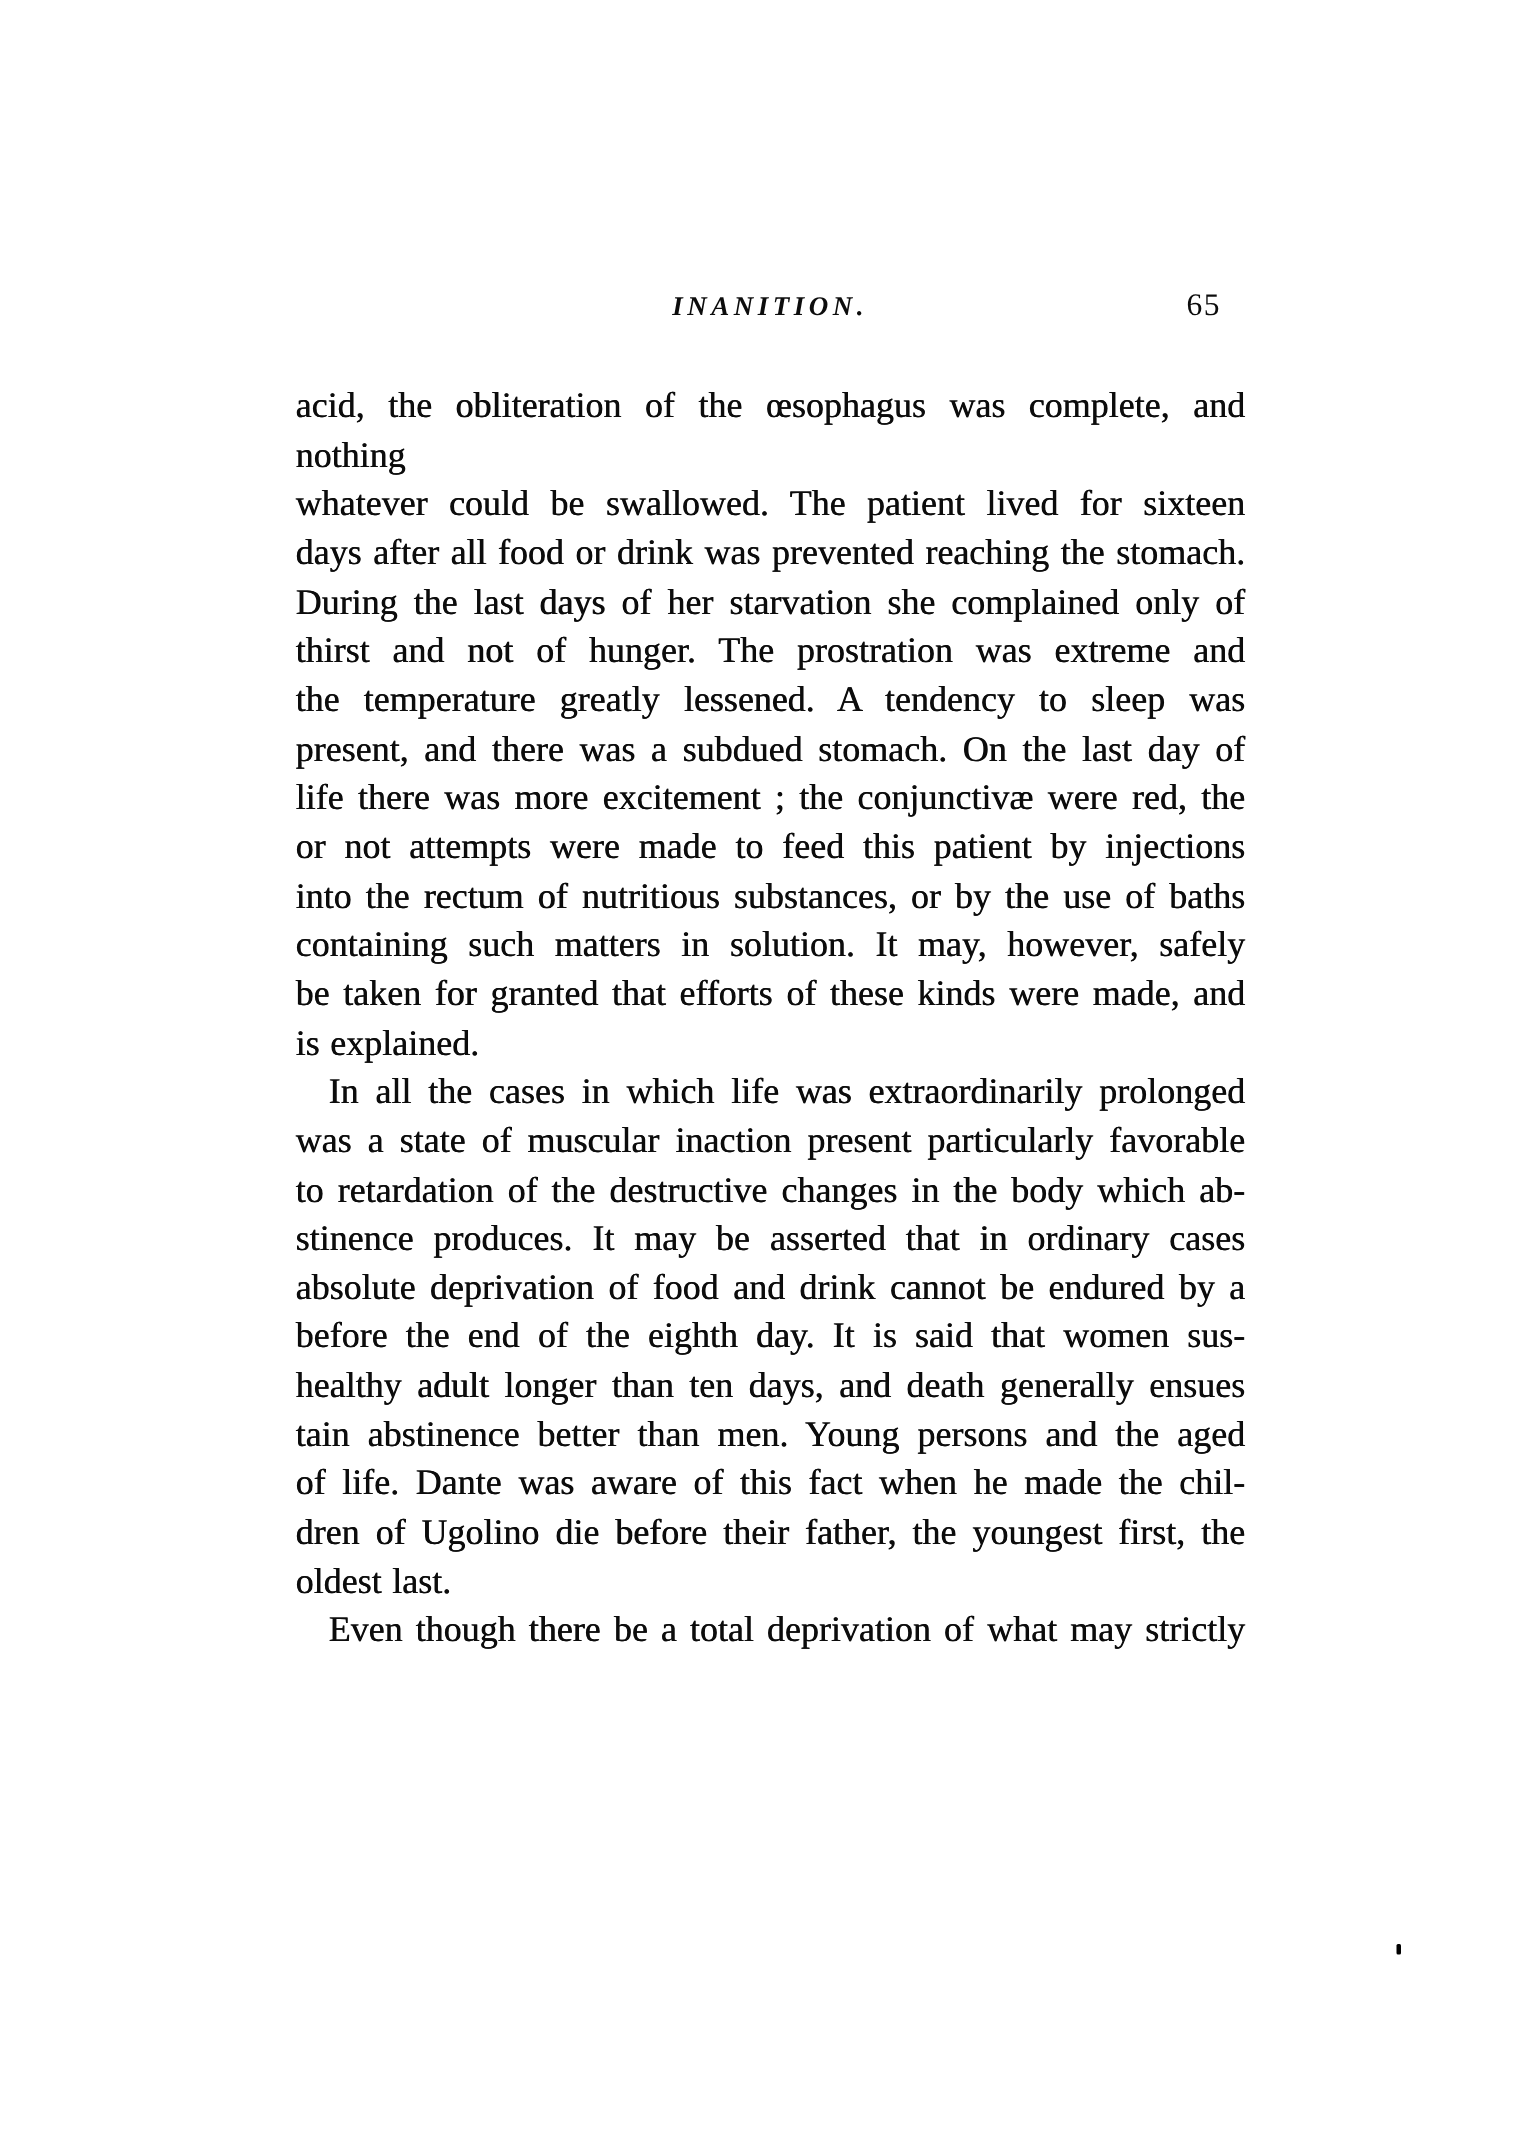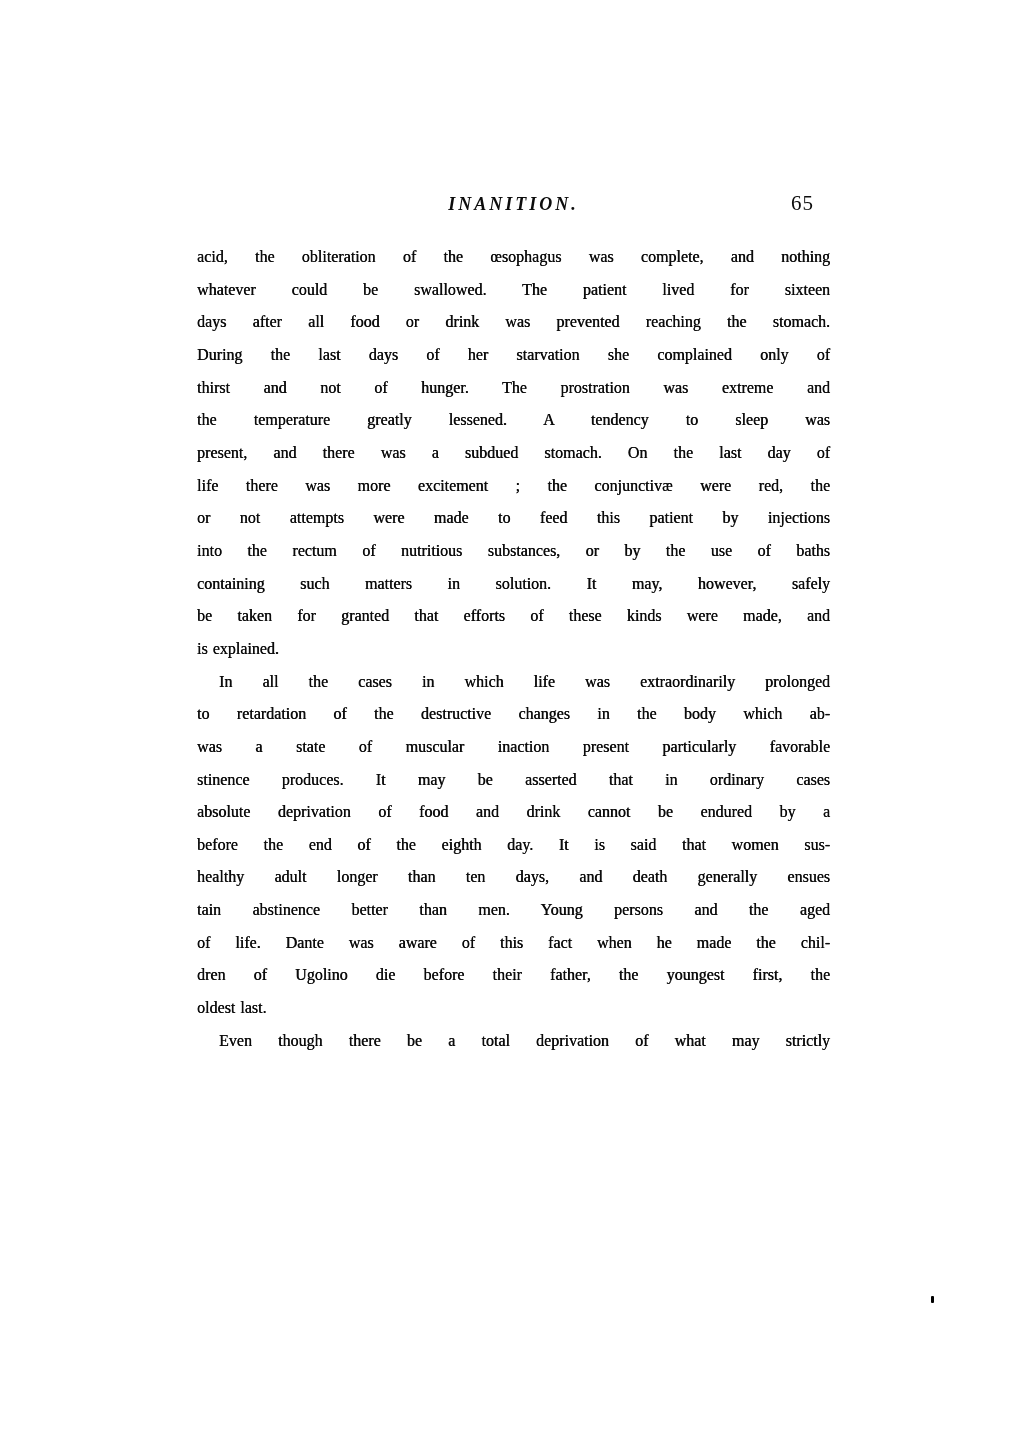--- a/index.html
+++ b/index.html
@@ -37,23 +37,23 @@
   .folio {
     position: absolute;
     right: 16px;
     top: 0;
     font-size: 21px;
     letter-spacing: 1px;
   }
   .text-block {
     position: absolute;
     left: 197px;
-    top: 241px;
+    top: 255px;
     width: 633px;
-    font-size: 16px;
+    font-size: 24px;
     word-spacing: 1px;
   }
   .text-block p {
     margin: 0;
     padding: 0;
   }
   .line {
     line-height: 32.65px;
     text-align: justify;
     text-align-last: justify;
@@ -99,22 +99,22 @@
       <span class="line" style="display:block">life there was more excitement ; the conjunctivæ were red, the</span>
       <span class="line" style="display:block">or not attempts were made to feed this patient by injections</span>
       <span class="line" style="display:block">into the rectum of nutritious substances, or by the use of baths</span>
       <span class="line" style="display:block">containing such matters in solution. It may, however, safely</span>
       <span class="line" style="display:block">be taken for granted that efforts of these kinds were made, and</span>
       <span class="line last" style="display:block">is explained.</span>
     </p>
 
     <p>
       <span class="line indent" style="display:block">In all the cases in which life was extraordinarily prolonged</span>
+      <span class="line" style="display:block">was a state of muscular inaction present particularly favorable</span>
       <span class="line" style="display:block">to retardation of the destructive changes in the body which ab-</span>
-      <span class="line" style="display:block">was a state of muscular inaction present particularly favorable</span>
       <span class="line" style="display:block">stinence produces. It may be asserted that in ordinary cases</span>
       <span class="line" style="display:block">absolute deprivation of food and drink cannot be endured by a</span>
       <span class="line" style="display:block">before the end of the eighth day. It is said that women sus-</span>
       <span class="line" style="display:block">healthy adult longer than ten days, and death generally ensues</span>
       <span class="line" style="display:block">tain abstinence better than men. Young persons and the aged</span>
       <span class="line" style="display:block">of life. Dante was aware of this fact when he made the chil-</span>
       <span class="line" style="display:block">dren of Ugolino die before their father, the youngest first, the</span>
       <span class="line last" style="display:block">oldest last.</span>
     </p>
 

